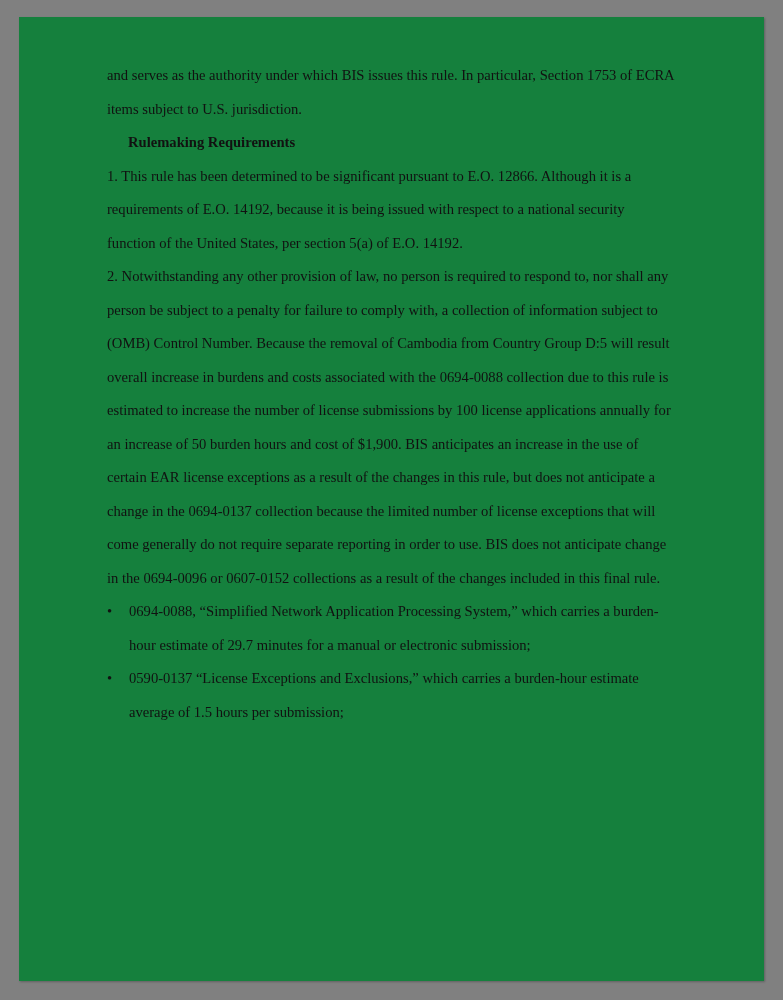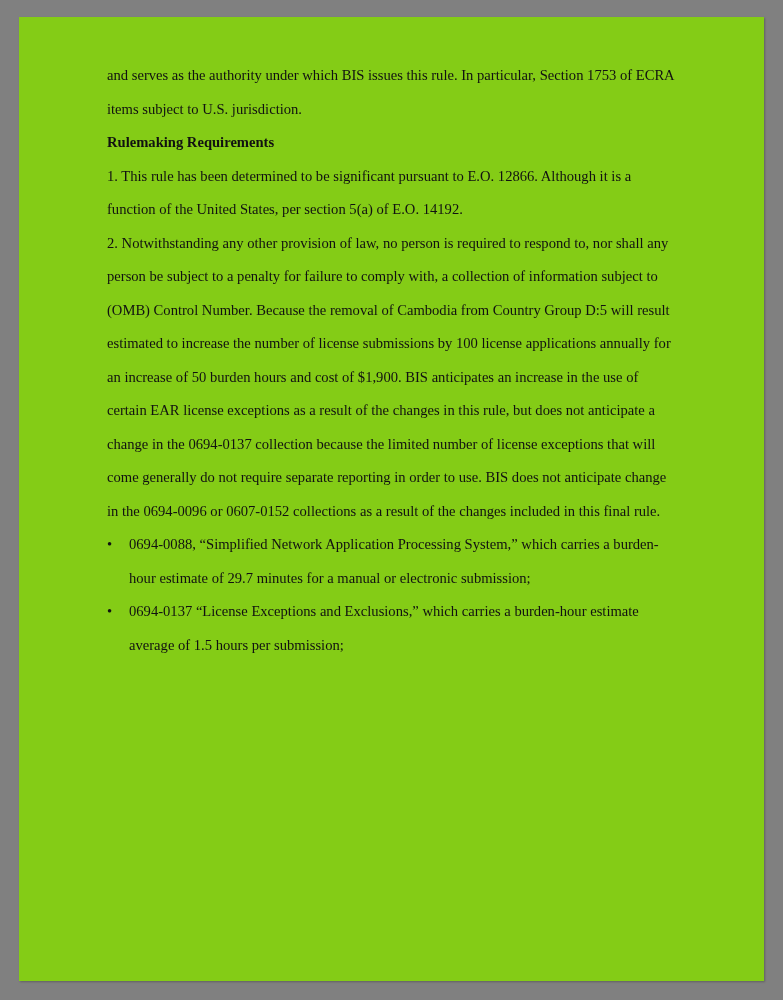--- a/index.html
+++ b/index.html
@@ -9,40 +9,41 @@
       height: 1000px;
       background: #808080;
       overflow: hidden;
     }
     .page {
       position: absolute;
       left: 19px;
       top: 17px;
       width: 745px;
       height: 964px;
-      background: #84cc16;
+      background: #15803d;
       box-shadow: 1px 1px 2px rgba(0,0,0,0.25);
     }
     .content {
       position: absolute;
       left: 88px;
       top: 42px;
       width: 590px;
       font-family: "Liberation Serif", "DejaVu Serif", serif;
       font-size: 14.6px;
       color: #111111;
       line-height: 33.5px;
     }
     .line {
       display: block;
       white-space: nowrap;
       height: 33.5px;
     }
     .heading {
       font-weight: bold;
+      margin-left: 21px;
     }
     .bullet-item {
       position: relative;
     }
     .bullet-item .bullet {
       position: absolute;
       left: 0;
       top: 0;
       width: 20px;
     }
@@ -58,42 +59,44 @@
 
     <div>
       <span class="line">and serves as the authority under which BIS issues this rule. In particular, Section 1753 of ECRA</span>
       <span class="line">items subject to U.S. jurisdiction.</span>
     </div>
 
     <span class="line heading">Rulemaking Requirements</span>
 
     <div>
       <span class="line">1. This rule has been determined to be significant pursuant to E.O. 12866. Although it is a</span>
+      <span class="line">requirements of E.O. 14192, because it is being issued with respect to a national security</span>
       <span class="line">function of the United States, per section 5(a) of E.O. 14192.</span>
     </div>
 
     <div>
       <span class="line">2.  Notwithstanding any other provision of law, no person is required to respond to, nor shall any</span>
       <span class="line">person be subject to a penalty for failure to comply with, a collection of information subject to</span>
       <span class="line">(OMB) Control Number. Because the removal of Cambodia from Country Group D:5 will result</span>
+      <span class="line">overall increase in burdens and costs associated with the 0694-0088 collection due to this rule is</span>
       <span class="line">estimated to increase the number of license submissions by 100 license applications annually for</span>
       <span class="line">an increase of 50 burden hours and cost of $1,900.  BIS anticipates an increase in the use of</span>
       <span class="line">certain EAR license exceptions as a result of the changes in this rule, but does not anticipate a</span>
       <span class="line">change in the 0694-0137 collection because the limited number of license exceptions that will</span>
       <span class="line">come generally do not require separate reporting in order to use. BIS does not anticipate change</span>
       <span class="line">in the 0694-0096 or 0607-0152 collections as a result of the changes included in this final rule.</span>
     </div>
 
     <div>
       <div class="bullet-item">
         <span class="bullet">•</span>
         <span class="line">0694-0088, “Simplified Network Application Processing System,” which carries a burden-</span>
         <span class="line">hour estimate of 29.7 minutes for a manual or electronic submission;</span>
       </div>
       <div class="bullet-item">
         <span class="bullet">•</span>
-        <span class="line">0694-0137 “License Exceptions and Exclusions,” which carries a burden-hour estimate</span>
+        <span class="line">0590-0137 “License Exceptions and Exclusions,” which carries a burden-hour estimate</span>
         <span class="line">average of 1.5 hours per submission;</span>
       </div>
     </div>
 
   </div>
 </div>
 
 </body></html>

